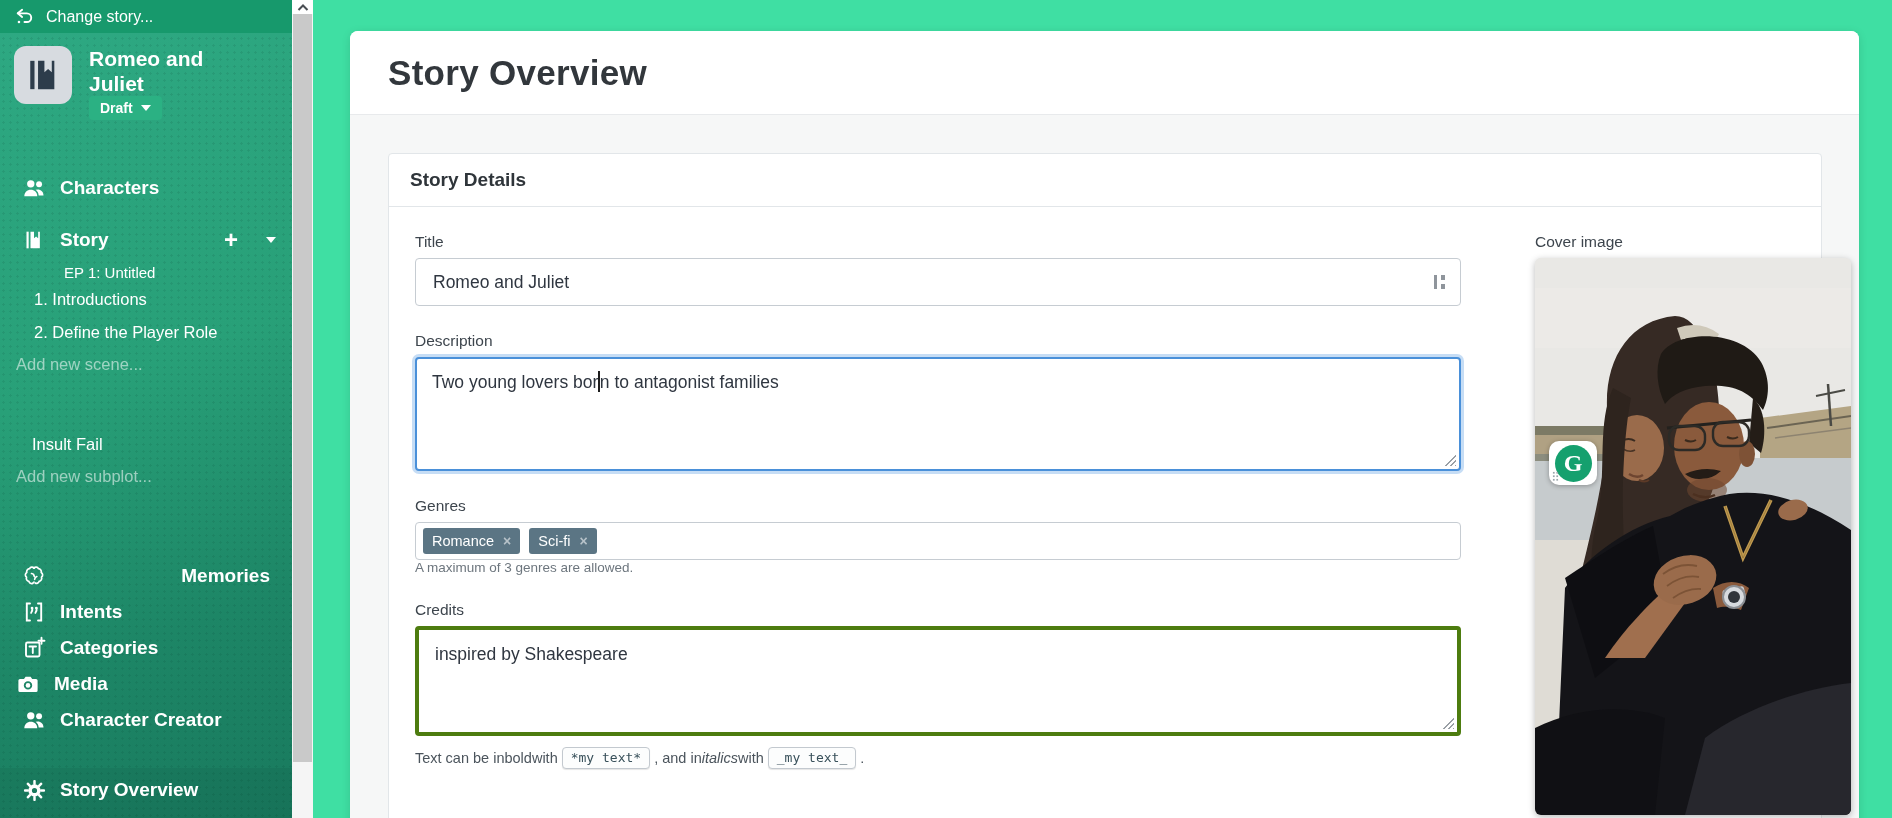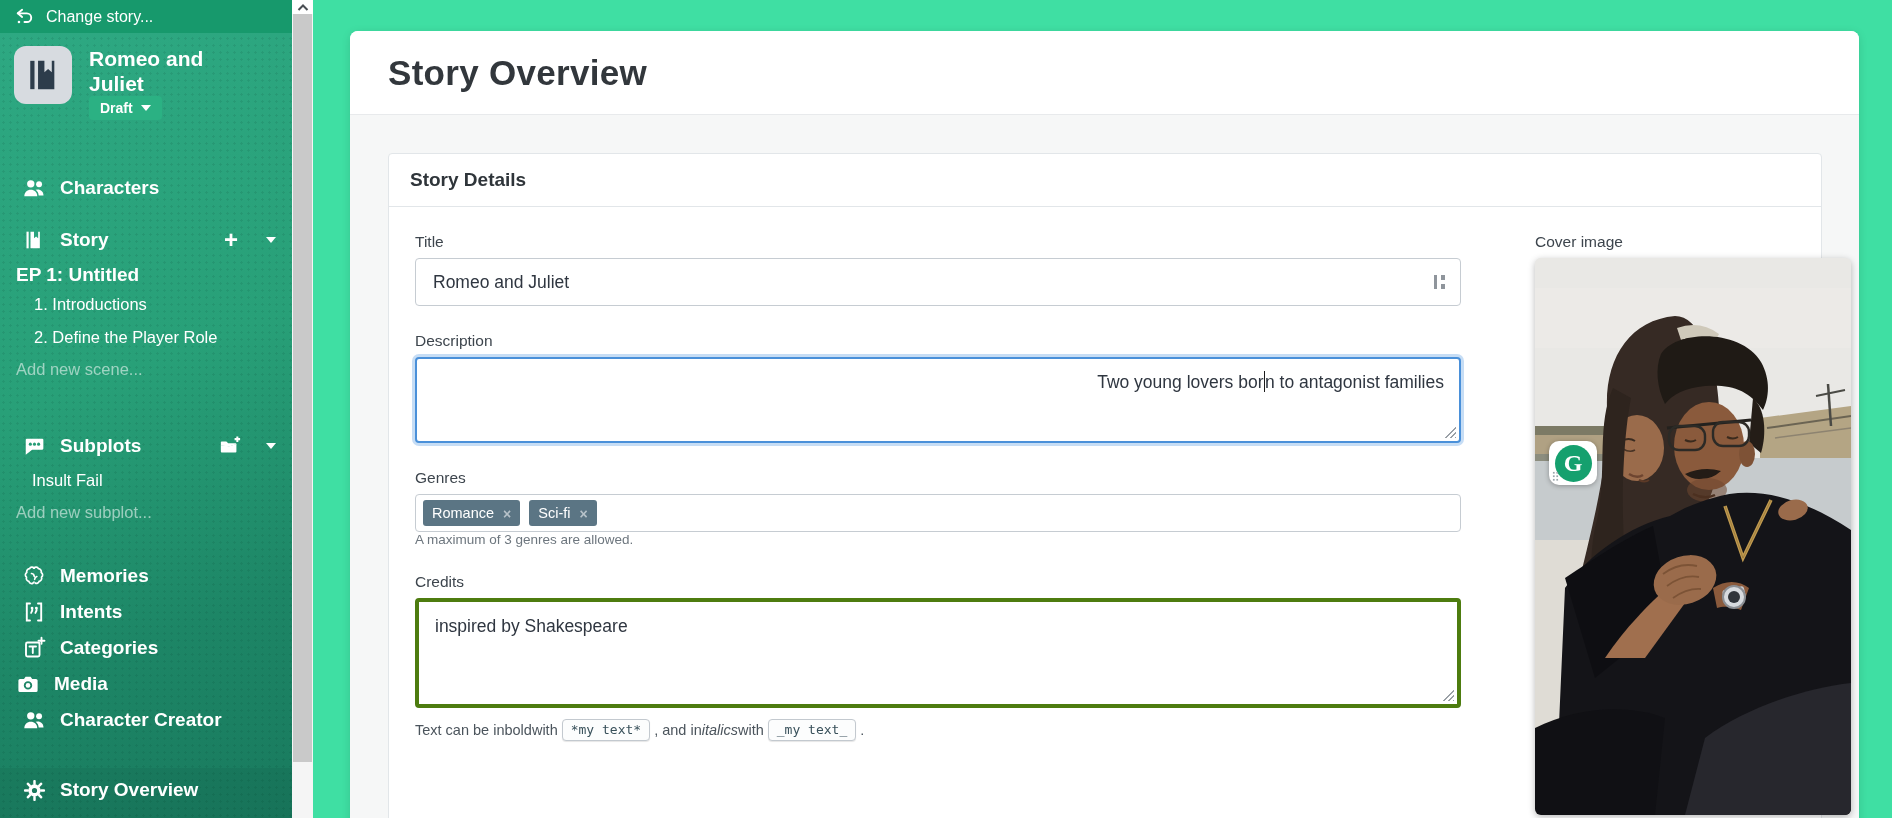--- a/index.html
+++ b/index.html
@@ -31,21 +31,21 @@
   }
   .caret-down { width:0; height:0; border-left:5px solid transparent; border-right:5px solid transparent; border-top:6px solid #fff; }
 
   .nav-item { position:absolute; left:0; width:100%; display:flex; align-items:center; gap:14px;
     padding:6px 22px; font-size:19px; font-weight:bold; cursor:pointer; }
   .nav-item .spacer { flex:1; }
   .icon24 { width:24px; height:24px; flex:0 0 auto; display:flex; align-items:center; justify-content:center; }
   .plus-btn { font-size:24px; font-weight:bold; line-height:20px; cursor:pointer; margin-right:14px; }
 
   .group { position:absolute; left:0; width:100%; }
-  .ep-label { padding:6px 16px 2px; font-size:19px; font-weight:bold; }
+  .ep-label { padding:6px 16px 2px; font-size:15px; font-weight:normal;margin-left:48px; }
   .scene { padding:7px 16px 7px 34px; font-size:16.5px; font-weight:normal; cursor:pointer; }
   .sub-item { padding:7px 16px 7px 32px; font-size:16.5px; cursor:pointer; }
   .muted-link { padding:6px 16px; font-size:16.5px; color:rgba(255,255,255,.55); cursor:pointer; }
 
   .footer-item { position:absolute; left:0; bottom:0; width:100%; padding:10px 22px 16px;
     display:flex; align-items:center; gap:14px; font-size:19px; font-weight:bold;
     background:rgba(0,0,0,.05); cursor:pointer; }
 
   
   .scrollbar { position:absolute; left:292px; top:0; width:21px; height:818px; background:#f5f5f5; }
@@ -74,31 +74,31 @@
   .input-indicator { position:absolute; right:13px; top:16px; width:14px; height:16px; cursor:pointer; }
   .input-indicator i { position:absolute; background:#8f959c; }
   .input-indicator .b1 { left:0; top:1px; width:3px; height:14px; }
   .input-indicator .b2 { left:7px; top:1px; width:4px; height:5px; }
   .input-indicator .b3 { left:7px; top:10px; width:4px; height:5px; }
 
   .fgroup { margin-top:26px; }
   .textarea { position:relative; width:100%; background:#fff; border:4px solid #4d7c0f;
     border-radius:4px; padding:12px 16px; font-size:17.5px; color:#2f3640; line-height:24px; }
   .textarea.focused { border:2px solid #4a90d9; box-shadow:0 0 0 3px rgba(92,158,226,.35); padding:11px 15px; }
-  .desc-box { height:86px;text-align:right; }
+  .desc-box { height:114px; }
   .credits-box { height:110px; }
   .type-caret { display:inline-block; width:1.5px; height:21px; background:#1c1c1c; vertical-align:-4px; }
   .resize-handle { position:absolute; right:3px; bottom:3px; width:12px; height:12px; cursor:nwse-resize;
     background:repeating-linear-gradient(135deg, transparent 0 2px, #9aa0a6 2px 3.5px);
     clip-path:polygon(100% 0, 100% 100%, 0 100%); }
 
   .genres-box { min-height:38px; border:1px solid #c6ccd2; border-radius:4px; background:#fff;
     display:flex; align-items:center; gap:9px; padding:4px 7px; cursor:text; }
   .tag { background:#5b7584; color:#fff; border-radius:3px; font-size:14.5px;
-    padding:5px 9px; display:inline-flex; align-items:flex-end; gap:9px; cursor:default; }
+    padding:5px 9px; display:inline-flex; align-items:center; gap:9px; cursor:default; }
   .tag .x { color:#b7c2c9; font-weight:bold; font-size:14px; cursor:pointer; line-height:1; }
   .helper { font-size:13.5px; color:#6d767e; }
 
   .fmt-help { margin-top:11px; font-size:14.5px; color:#4b545c; display:flex; align-items:center; flex-wrap:wrap; }
   .fmt-help b { font-weight:normal; }
   .fmt-help i { font-style:italic; }
   .code-chip { font-family:"DejaVu Sans Mono",monospace; font-size:13px; color:#38505a;
     background:#fcfdfd; border:1px solid #c3c9cf; border-radius:4px; padding:2px 8px 3px;
     margin:0 4px; box-shadow:0 1px 1px rgba(0,0,0,.10); white-space:pre; }
 
@@ -171,46 +171,26 @@
       <span class="plus-btn">+</span>
       <span class="caret-down"></span>
     </div>
     <div class="ep-label">EP 1: Untitled</div>
     <div class="scene">1. Introductions</div>
     <div class="scene">2. Define the Player Role</div>
     <div class="muted-link">Add new scene...</div>
   </div>
 
   <div class="group" style="top:428px;">
-    <div class="nav-item" style="position:relative; padding-right:16px;">
-      <span class="icon24">
-        <svg width="24" height="22" viewBox="0 0 24 24">
-          <path fill="#fff" d="M3 4 h18 a1.2 1.2 0 0 1 1.2 1.2 v9.6 a1.2 1.2 0 0 1 -1.2 1.2 H10 l-7 5.5 V5.2 A1.2 1.2 0 0 1 4.2 4 Z"></path>
-          <circle cx="8" cy="10" r="1.7" fill="#259c76"></circle>
-          <circle cx="12.5" cy="10" r="1.7" fill="#259c76"></circle>
-          <circle cx="17" cy="10" r="1.7" fill="#259c76"></circle>
-        </svg>
-      </span>
-      <span>Subplots</span>
-      <span class="spacer"></span>
-      <span class="icon24" style="margin-right:10px;">
-        <svg width="24" height="22" viewBox="0 0 24 24">
-          <path fill="#fff" d="M2 8 a1 1 0 0 1 1 -1 h5 l2 2 h8 a1 1 0 0 1 1 1 l-8 2.5 -9 -1 Z"></path>
-          <path fill="#fff" d="M2 11.2 l9 1 8 -2.5 v8.3 a1 1 0 0 1 -1 1 H3 a1 1 0 0 1 -1 -1 Z"></path>
-          <path d="M20 1.5 v6 M17 4.5 h6" stroke="#fff" stroke-width="2.2"></path>
-        </svg>
-      </span>
-      <span class="caret-down"></span>
-    </div>
     <div class="sub-item">Insult Fail</div>
     <div class="muted-link">Add new subplot...</div>
   </div>
 
   <div class="group" style="top:558px;">
-    <div class="nav-item" style="position:relative;">
+    <div class="nav-item" style="position:relative;justify-content:space-between;">
       <span class="icon24">
         <svg width="24" height="24" viewBox="0 0 24 24" fill="none" stroke="#fff" stroke-width="1.7" stroke-linecap="round" stroke-linejoin="round">
           <path d="M12 4.2c-1.1-1.6-3.6-1.3-4.4.4C5.6 4.8 4.2 6.6 4.8 8.5c-1.8 1-1.9 3.6-.3 4.8-.7 1.8.5 3.8 2.4 4.1.4 1.7 2.2 2.7 3.8 2l1.3-1.2"></path>
           <path d="M12 4.2c1.1-1.6 3.6-1.3 4.4.4 2 .2 3.4 2 2.8 3.9 1.8 1 1.9 3.6.3 4.8.7 1.8-.5 3.8-2.4 4.1-.4 1.7-2.4 2.4-3.9 1.5"></path>
           <path d="M9.5 9.5c1.6.2 2.6 1.2 2.7 2.8M14.8 12.5c-1.3.4-2 1.3-2.1 2.8"></path>
         </svg>
       </span>
       <span>Memories</span>
     </div>
     <div class="nav-item" style="position:relative;">

